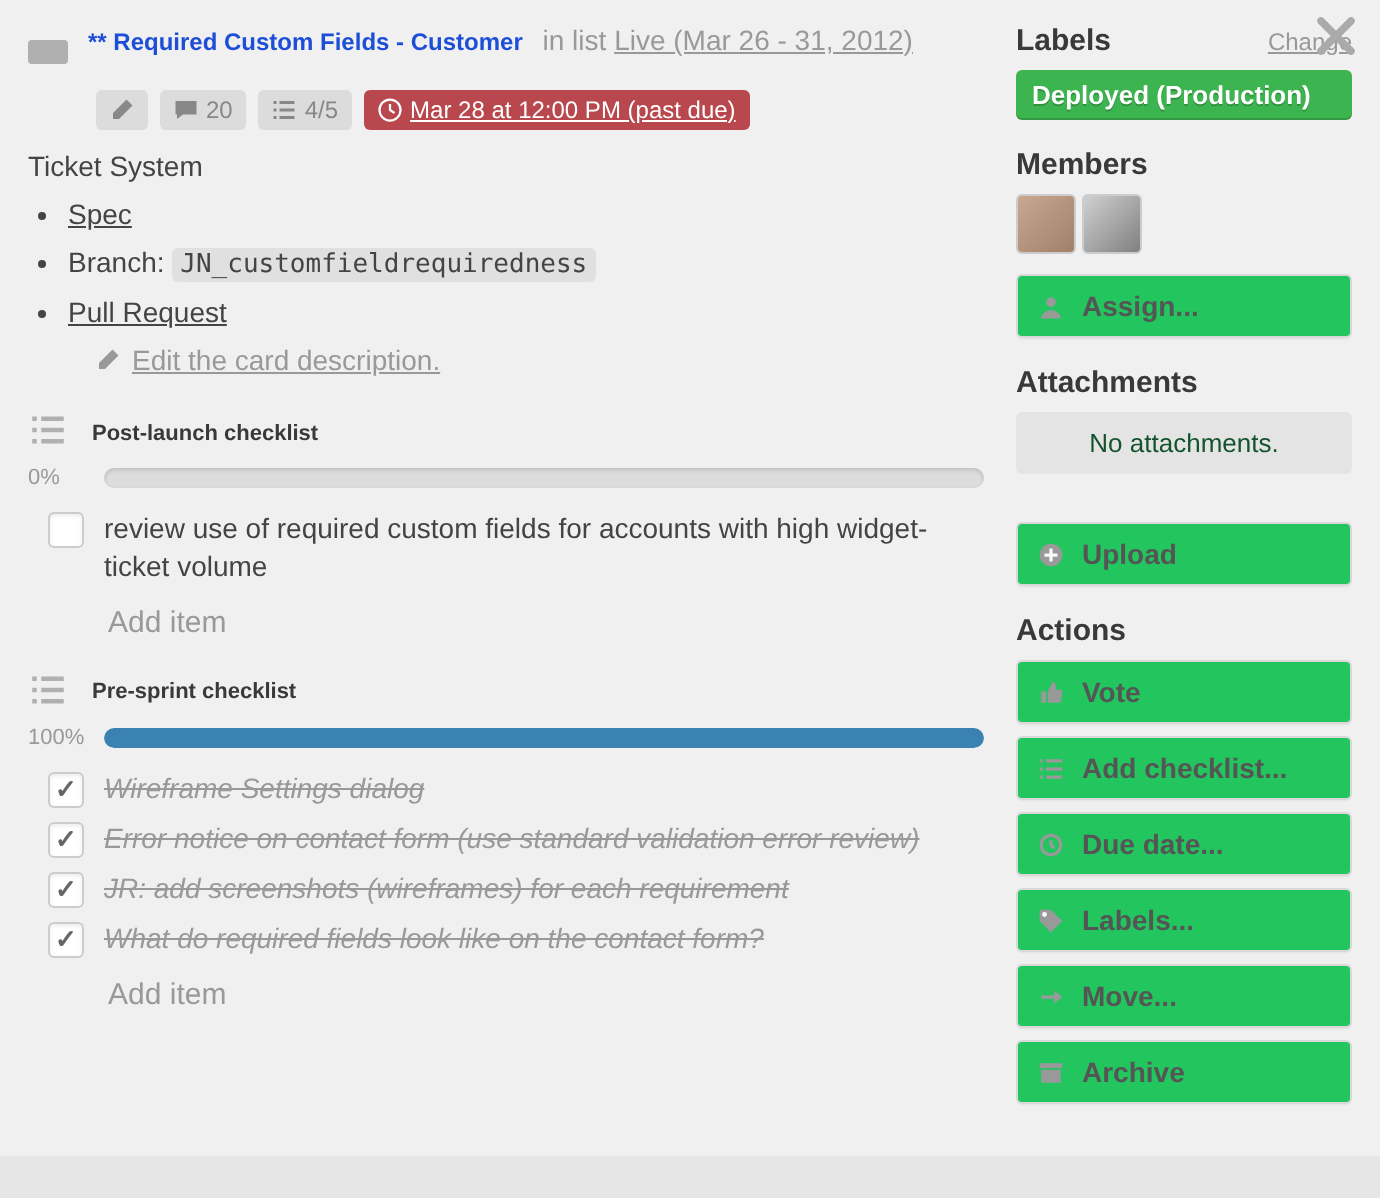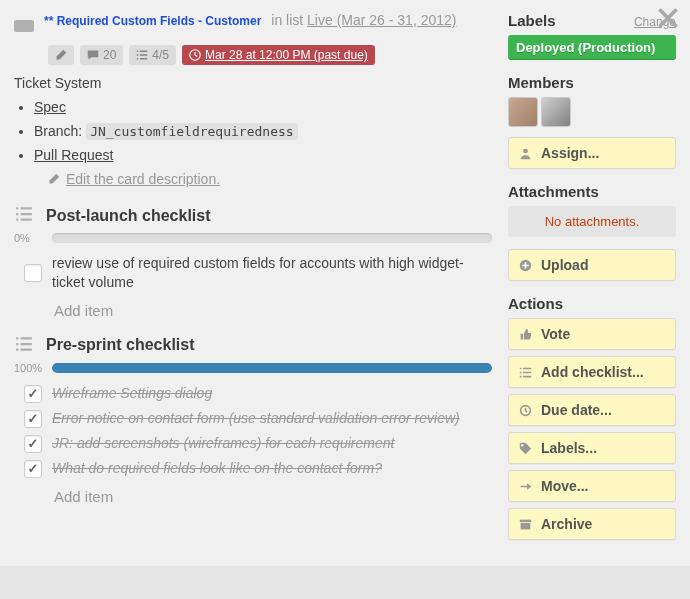--- a/index.html
+++ b/index.html
@@ -28,41 +28,41 @@
 .desc ul { margin-left: 20px; }
 .desc li { margin-bottom: 8px; color: #444; }
 .desc a { color: #444; }
 .desc code { background: #e0e0e0; padding: 1px 4px; border-radius: 3px; font-family: monospace; font-size: 13px; }
 .editdesc { margin-left: 34px; color: #999; text-decoration: underline; font-size: 14px; display: inline-flex; align-items: center; gap: 6px; cursor: pointer; margin-bottom: 18px; }
 .editdesc svg { width: 12px; height: 12px; }
 
 .section { margin-bottom: 16px; }
 .sec-head { display: flex; align-items: center; gap: 12px; margin-bottom: 6px; }
 .sec-icon { color: #b0b0b0; }
-.sec-title { font-size: 16px; font-weight: bold; color: #393939; }
+.sec-title { font-size: 11px; font-weight: bold; color: #393939; }
 .progress-row { display: flex; align-items: center; gap: 8px; margin-bottom: 10px; }
 .pct { font-size: 11px; color: #999; width: 30px; text-align: left; }
 .bar { flex: 1; height: 10px; background: #ddd; border-radius: 5px; box-shadow: inset 0 1px 2px rgba(0,0,0,0.15); overflow: hidden; }
 .fill { height: 100%; background: #3a82b2; border-radius: 5px; }
-.check-item { display: flex; align-items: center; gap: 10px; margin: 0 0 6px 10px; }
+.check-item { display: flex; align-items: flex-start; gap: 10px; margin: 0 0 6px 10px; }
 .cb { width: 18px; height: 18px; background: #fff; border: 1px solid #ccc; border-radius: 3px; box-shadow: inset 0 1px 2px rgba(0,0,0,0.08); flex-shrink: 0; display: flex; align-items: center; justify-content: center; margin-top: 1px; }
 .cb.checked::after { content: "✓"; font-size: 13px; color: #666; font-weight: bold; }
 .ci-text { color: #444; line-height: 1.35; }
 .ci-text.done { color: #999; text-decoration: line-through; font-style: italic; }
 .additem { margin-left: 40px; color: #999; font-size: 15px; margin-top: 10px; cursor: pointer; }
 
 .side h3 { font-size: 15px; font-weight: bold; color: #393939; margin-bottom: 6px; display: flex; justify-content: space-between; align-items: baseline; }
 .side h3 .chg { font-weight: normal; font-size: 12px; color: #999; text-decoration: underline; cursor: pointer; }
 .label-g { background: #3cb450; color: #fff; padding: 5px 8px; border-radius: 3px; font-weight: bold; font-size: 13px; margin-bottom: 8px; text-shadow: 0 1px 0 rgba(0,0,0,0.2); box-shadow: inset 0 -1px 0 rgba(0,0,0,0.15); }
 .members { display: flex; gap: 3px; margin-bottom: 10px; }
 .avatar { width: 30px; height: 30px; border-radius: 3px; background: linear-gradient(135deg,#c8a890,#a08068); border: 1px solid #ccc; }
 .avatar.a2 { background: linear-gradient(135deg,#d0d0d0,#808080); }
-.sidebtn { display: flex; align-items: center; gap: 9px; background: #fef9c3; border: 1px solid #d8d8d8; border-radius: 3px; padding: 7px 10px; margin-bottom: 6px; color: #555; font-weight: bold; font-size: 14px; cursor: pointer; box-shadow: 0 1px 0 rgba(0,0,0,0.03); }
+.sidebtn { display: flex; align-items: center; gap: 9px; background: #22c55e; border: 1px solid #d8d8d8; border-radius: 3px; padding: 7px 10px; margin-bottom: 6px; color: #555; font-weight: bold; font-size: 14px; cursor: pointer; box-shadow: 0 1px 0 rgba(0,0,0,0.03); }
 .sidebtn svg { width: 13px; height: 13px; color: #999; flex-shrink: 0; }
-.noatt { background: #e4e4e4; border-radius: 3px; padding: 8px; text-align: center; color: #c2410c; font-size: 13px; margin-bottom: 12px; }
+.noatt { background: #e4e4e4; border-radius: 3px; padding: 8px; text-align: center; color: #14532d; font-size: 13px; margin-bottom: 24px; }
 .side-sec { margin-bottom: 14px; }
 </style>
 </head>
 <body>
 
 <div class="card">
   <div class="close">
     <svg viewBox="0 0 16 16">
         <path fill="currentColor" d="M2 2l12 12M14 2L2 14" stroke="currentColor" stroke-width="3" stroke-linecap="round"></path>
       </svg>

